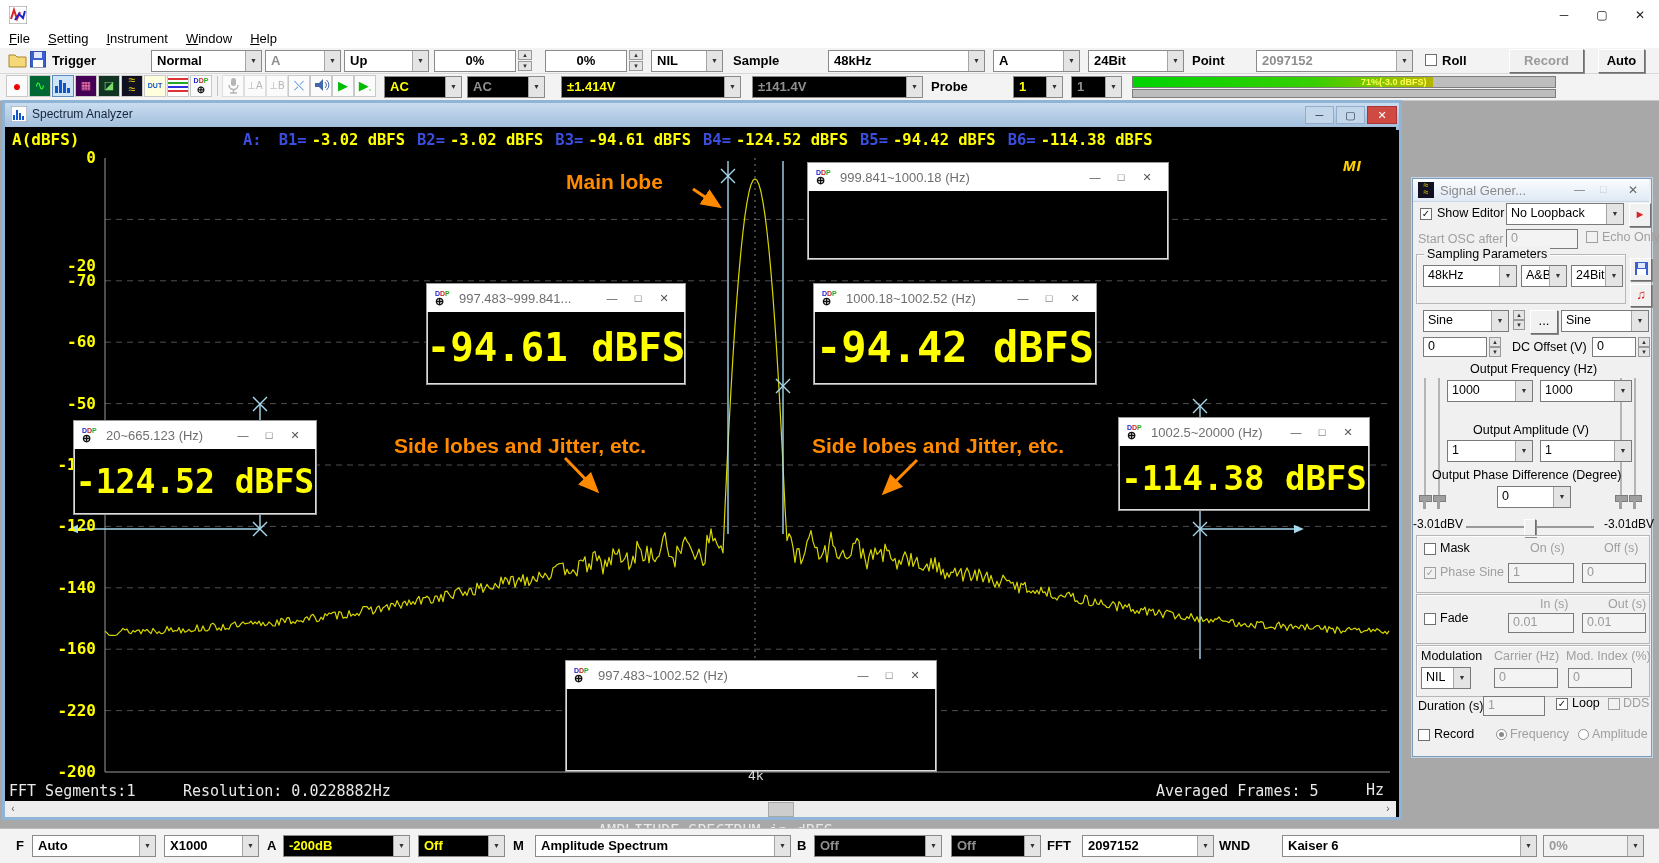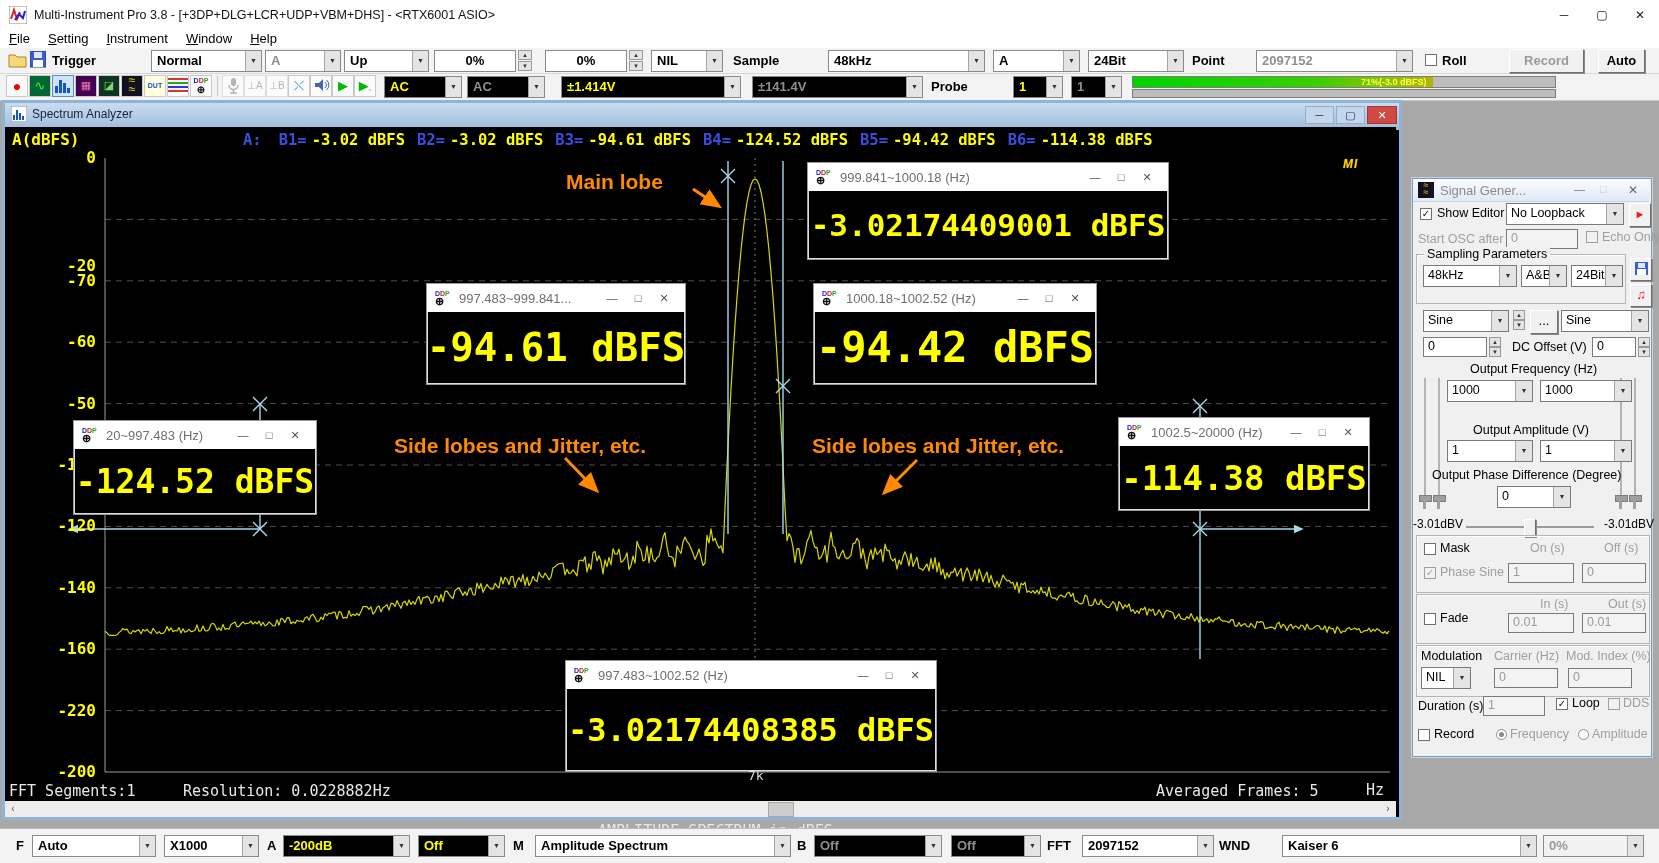--- a/index.html
+++ b/index.html
@@ -34,21 +34,21 @@
 .spectitle{left:2px;top:100px;width:1394px;height:27px;background:linear-gradient(#cadcf0,#9dbcda);border:3px solid #8fb4d6;border-bottom:none;box-sizing:content-box}
 .spectext{left:32px;top:107px;font-size:12px;color:#15233a}
 .scbtn{top:106px;height:18px;text-align:center;line-height:17px;font-size:11px;color:#1c2c44;background:#c3d6ea;border:1px solid #93aecb;box-sizing:border-box}
 .header{left:5px;top:127px;width:1391px;height:24px;background:#000}
 .axlbl{left:12px;top:130px;font-family:"DejaVu Sans Mono",monospace;font-weight:bold;font-size:16px;color:#ffff00}
 #readings{left:243px;top:131px;font-family:"DejaVu Sans Mono",monospace;font-weight:bold;font-size:15.5px;white-space:nowrap}
 #readings .rl{color:#3c4ee0;margin-right:5px}
 #readings .rv{color:#ffff00;margin-right:12px}
 .ytick{position:absolute;width:64px;left:32px;text-align:right;font-family:"DejaVu Sans Mono",monospace;font-weight:bold;font-size:16px;color:#ffff00}
 .ftr{position:absolute;font-family:"DejaVu Sans Mono",monospace;font-size:15px;color:#e8e8e8;white-space:nowrap}
-.milogo{left:1343px;top:157px;color:#ffd400;font-weight:bold;font-style:italic;font-size:12px;letter-spacing:1px;text-shadow:0 0 1px #806000}
+.milogo{left:1343px;top:157px;color:#ffd400;font-weight:bold;font-style:italic;font-size:15px;letter-spacing:1px;text-shadow:0 0 1px #806000}
 .ann{position:absolute;color:#ff8a00;font-weight:bold;font-size:21px;white-space:nowrap}
 
 .popup{position:absolute;background:#000;border:1px solid #9a9a9a;box-shadow:0 0 0 1px #dcdcdc inset}
 .ptitle{height:28px;background:#fff;display:flex;align-items:center;padding:0 8px;box-sizing:border-box}
 .ptext{color:#6f6f6f;font-size:13px;margin-left:7px;flex:1;white-space:nowrap;overflow:hidden}
 .pbtn{width:26px;text-align:center;color:#555;font-size:11px}
 .pval{display:flex;align-items:center;justify-content:center;font-family:"DejaVu Sans Mono",monospace;font-weight:bold;color:#ffff00;white-space:nowrap}
 .ddp{position:relative;width:17px;height:17px;font-weight:bold;display:inline-block}
 .ddp b{font-size:7px;line-height:7px;position:absolute;top:0}
 .ddp .m{position:absolute;left:0;top:6px;font-size:11px;color:#111;line-height:11px}
@@ -79,21 +79,20 @@
 </style>
 </head>
 <body>
 
 <div class="abs titlebar">
   <svg class="abs" style="left:9px;top:6px" width="18" height="18">
       <rect width="18" height="18" fill="#fff" stroke="#888"></rect>
       <polyline points="2,13 5,4 8,13 11,6" fill="none" stroke="#d22" stroke-width="2"></polyline>
       <polyline points="6,14 10,8 14,12 16,5" fill="none" stroke="#22c" stroke-width="2"></polyline>
     </svg>
-  <span class="abs apptitle">Multi-Instrument Pro 3.8  -  [+3DP+DLG+LCR+UDP+VBM+DHS]  -  &lt;RTX6001 ASIO&gt;</span>
   <span class="abs winbtn" style="left:1545px">─</span>
   <span class="abs winbtn" style="left:1583px">▢</span>
   <span class="abs winbtn" style="left:1621px">✕</span>
 </div>
 
 <div class="abs menubar" id="menu"><span class="mitem"><u>F</u>ile</span><span class="mitem"><u>S</u>etting</span><span class="mitem"><u>I</u>nstrument</span><span class="mitem"><u>W</u>indow</span><span class="mitem"><u>H</u>elp</span></div>
 
 <div class="abs tbrow" style="top:48px;height:25px;border-bottom:1px solid #d8d8d8">
   <svg class="abs" style="left:8px;top:3px" width="19" height="17">
       <path d="M1,4 h6 l2,2 h9 v10 h-17 z" fill="#f5d879" stroke="#a8862a"></path>
@@ -262,21 +261,20 @@
         <b style="left:0;color:#22c">D</b>
         <b style="left:5px;color:#c22">D</b>
         <b style="left:10px;color:#2a2">P</b>
         <span class="m">⊕</span>
       </span>
       <span class="ptext">999.841~1000.18 (Hz)</span>
       <span class="pbtn">—</span>
       <span class="pbtn">□</span>
       <span class="pbtn">✕</span>
     </div>
-  <div class="pval" style="height:67px;font-size:31px">-3.02174409001 dBFS</div>
 </div>
 <div class="popup" style="left:426px;top:283px;width:258px;height:100px">
   <div class="ptitle">
       <span class="ddp">
         <b style="left:0;color:#22c">D</b>
         <b style="left:5px;color:#c22">D</b>
         <b style="left:10px;color:#2a2">P</b>
         <span class="m">⊕</span>
       </span>
       <span class="ptext">997.483~999.841...</span>
@@ -302,21 +300,21 @@
   <div class="pval" style="height:71px;font-size:42px">-94.42 dBFS</div>
 </div>
 <div class="popup" style="left:73px;top:420px;width:242px;height:93px">
   <div class="ptitle">
       <span class="ddp">
         <b style="left:0;color:#22c">D</b>
         <b style="left:5px;color:#c22">D</b>
         <b style="left:10px;color:#2a2">P</b>
         <span class="m">⊕</span>
       </span>
-      <span class="ptext">20~997.483 (Hz)</span>
+      <span class="ptext">20~665.123 (Hz)</span>
       <span class="pbtn">—</span>
       <span class="pbtn">□</span>
       <span class="pbtn">✕</span>
     </div>
   <div class="pval" style="height:64px;font-size:33px">-124.52 dBFS</div>
 </div>
 <div class="popup" style="left:1118px;top:417px;width:250px;height:92px">
   <div class="ptitle">
       <span class="ddp">
         <b style="left:0;color:#22c">D</b>
@@ -337,24 +335,23 @@
         <b style="left:0;color:#22c">D</b>
         <b style="left:5px;color:#c22">D</b>
         <b style="left:10px;color:#2a2">P</b>
         <span class="m">⊕</span>
       </span>
       <span class="ptext">997.483~1002.52 (Hz)</span>
       <span class="pbtn">—</span>
       <span class="pbtn">□</span>
       <span class="pbtn">✕</span>
     </div>
-  <div class="pval" style="height:81px;font-size:32px">-3.02174408385 dBFS</div>
-</div>
-
-<span class="ftr" style="left:748px;top:768px;font-size:13px;color:#dcdcdc">7k</span>
+</div>
+
+<span class="ftr" style="left:748px;top:768px;font-size:13px;color:#dcdcdc">4k</span>
 <span class="ftr" style="left:9px;top:782px">FFT Segments:1</span>
 <span class="ftr" style="left:183px;top:782px">Resolution: 0.0228882Hz</span>
 <span class="ftr" style="left:598px;top:822px">AMPLITUDE SPECTRUM in dBFS</span>
 <span class="ftr" style="left:1156px;top:782px">Averaged Frames: 5</span>
 <span class="ftr" style="left:1366px;top:781px;font-weight:normal">Hz</span>
 <div class="abs hscroll">
   <span class="sarrow" style="left:0">‹</span>
   <span class="sarrow" style="right:0">›</span>
   <div class="sthumb" style="left:763px;width:24px"></div>
 </div>

